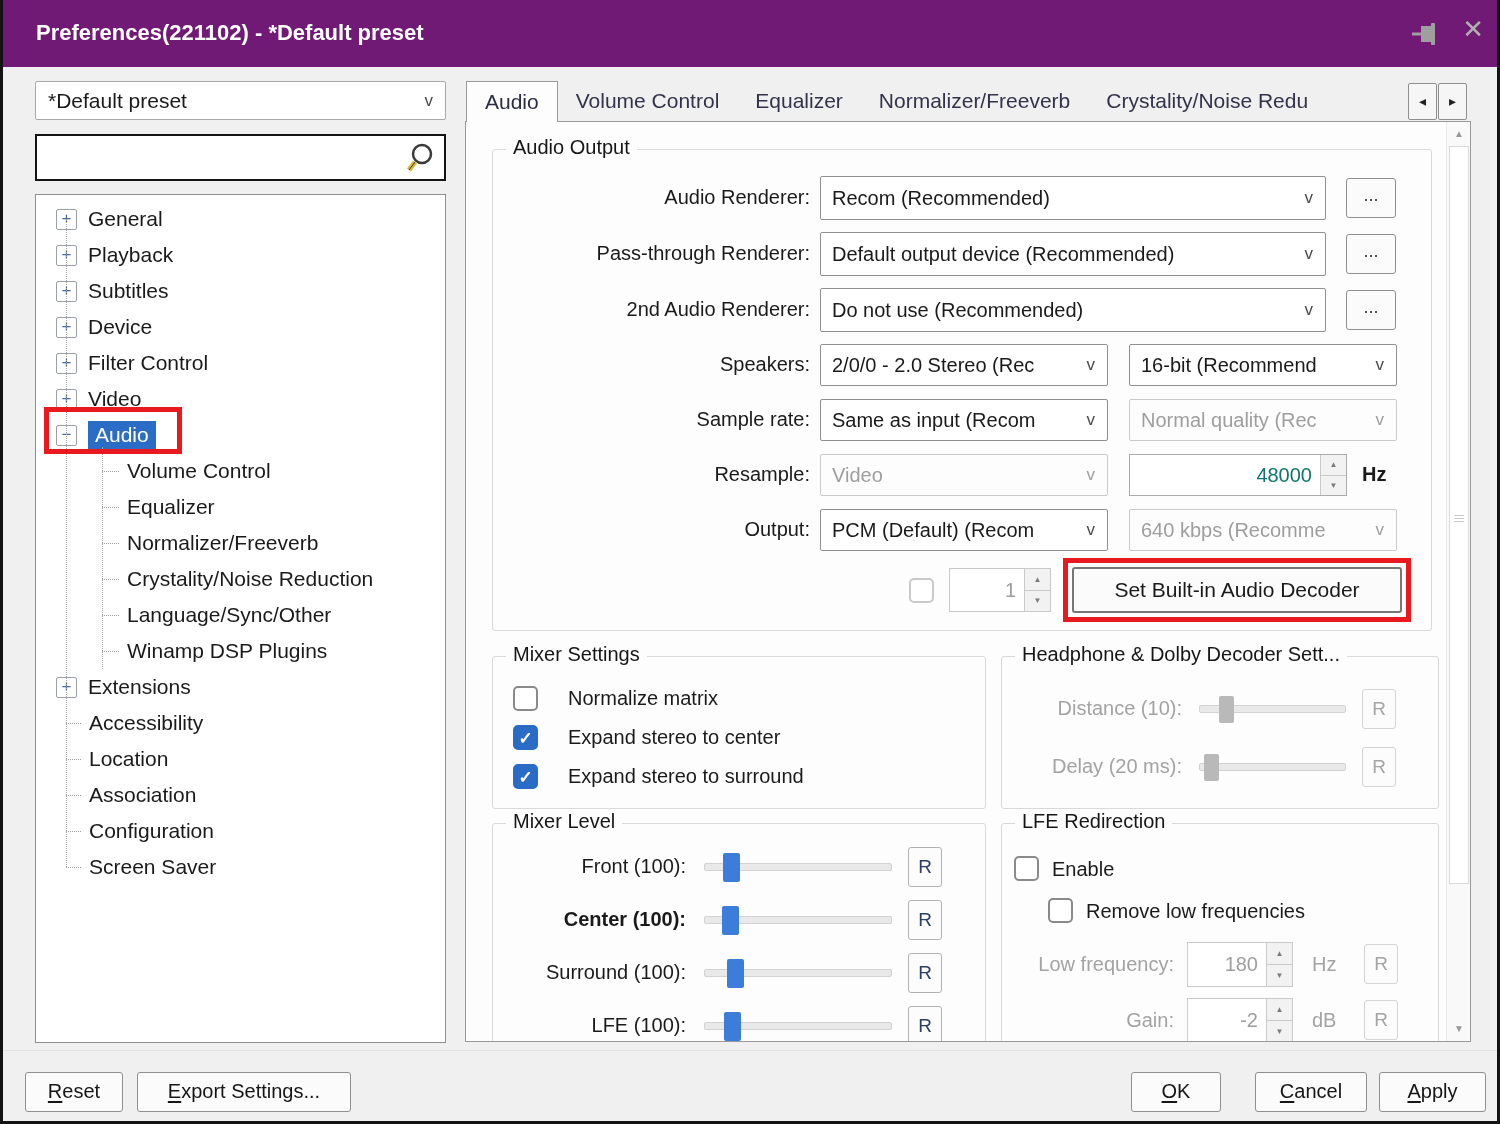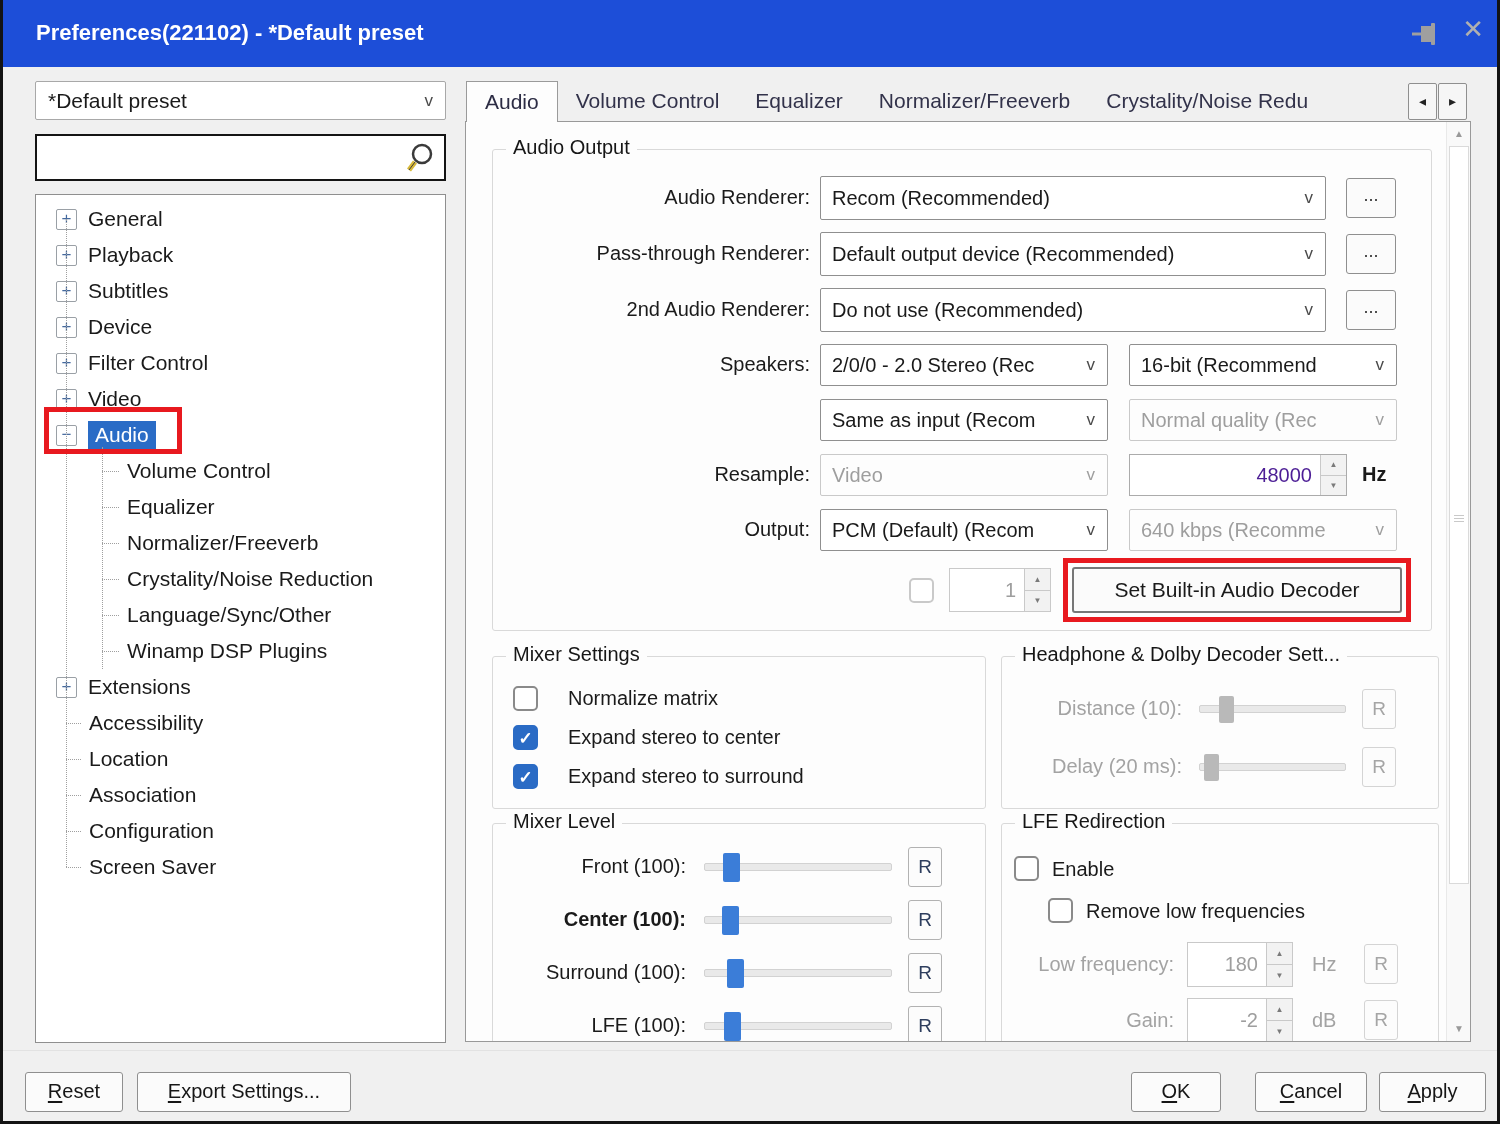--- a/index.html
+++ b/index.html
@@ -1,20 +1,20 @@
 <!DOCTYPE html>
 <html><head>
 <meta charset="utf-8">
 <style>
   * { margin:0; padding:0; box-sizing:border-box; }
   body { background:#444; font-family:"Liberation Sans", sans-serif; }
   .win { position:relative; width:1500px; height:1124px; background:#f0f0f0;
          border:3px solid #131313; border-top:none; overflow:hidden; color:#1a1a1a; }
   
-  .titlebar { position:absolute; left:-3px; top:0; width:1500px; height:67px; background:#1d4ed8;padding-left:28px; }
+  .titlebar { position:absolute; left:-3px; top:0; width:1500px; height:67px; background:#701a75;padding-left:28px; }
   .title { position:absolute; left:36px; top:20px; font-size:22px; font-weight:bold; color:#fff; }
   .pinbtn { position:absolute; right:60px; top:20px; width:30px; height:28px; cursor:pointer; }
   .closebtn { position:absolute; right:16px; top:14px; font-size:26px; color:#b0b0b0; cursor:pointer; }
   
   .combo-preset { position:absolute; left:32px; top:81px; width:411px; height:39px;
                   background:#fff; border:1px solid #a8a8a8; border-radius:2px; }
   .combo-preset .val { position:absolute; left:12px; top:7px; font-size:21px; }
   .chev { position:absolute; right:12px; top:50%; transform:translateY(-50%); font-size:17px; color:#4a4a4a; }
   .searchbox { position:absolute; left:32px; top:134px; width:411px; height:47px;
                background:#fff; border:2px solid #141414; }
@@ -49,21 +49,21 @@
   .dis { color:#a3a3a3 !important; }
   .combo { position:absolute; background:#fff; border:1px solid #8f8f8f; border-radius:2px; cursor:pointer; }
   .combo .cval { position:absolute; left:11px; right:32px; top:50%; transform:translateY(-50%);
                  font-size:20px; white-space:nowrap; overflow:hidden; }
   .combo.disc { border-color:#c9c9c9; background:#fdfdfd; }
   .combo.disc .cval, .combo.disc .chev { color:#9e9e9e; }
   .morebtn { position:absolute; width:50px; height:40px; background:#fbfbfb; border:1px solid #8f8f8f;
              border-radius:3px; font-size:18px; text-align:center; line-height:32px; color:#333; cursor:pointer; }
   .spin { position:absolute; border:1px solid #ababab; background:#fff; display:flex; }
   .spin.diss { border-color:#c9c9c9; }
-  .sval { flex:1; font-size:20px; color:#4c1d95; text-align:right; padding-right:8px; align-self:center; }
+  .sval { flex:1; font-size:20px; color:#0f766e; text-align:right; padding-right:8px; align-self:center; }
   .spin.diss .sval { color:#9e9e9e; }
   .arr { width:26px; border-left:1px solid #c9c9c9; display:flex; flex-direction:column; }
   .arr div { flex:1; font-size:8px; color:#7a7a7a; text-align:center; background:#f2f2f2; display:flex; align-items:center; justify-content:center; cursor:pointer; }
   .arr div:first-child { border-bottom:1px solid #c9c9c9; }
   .unit { position:absolute; font-size:20px; }
   .unit.b { font-weight:bold; }
   .setbtn { position:absolute; left:606px; top:445px; width:330px; height:46px; background:#fbfbfb;
             border:2px solid #777; border-radius:3px; font-size:21px; text-align:center; line-height:41px; cursor:pointer; }
   .cb { width:25px; height:25px; border:2px solid #8a8a8a; border-radius:5px; background:#fff;
         flex:0 0 auto; text-align:center; cursor:pointer; }
@@ -245,20 +245,21 @@
     <span class="flabel" style="left:30px; top:231px; width:314px;">Speakers:</span>
     <div class="combo" style="left:354px; top:222px; width:288px; height:42px;">
       <span class="cval">2/0/0 - 2.0 Stereo (Rec</span>
       <span class="chev">v</span>
     </div>
     <div class="combo" style="left:663px; top:222px; width:268px; height:42px;">
       <span class="cval">16-bit (Recommend</span>
       <span class="chev">v</span>
     </div>
 
+    <span class="flabel" style="left:30px; top:286px; width:314px;">Sample rate:</span>
     <div class="combo" style="left:354px; top:277px; width:288px; height:42px;">
       <span class="cval">Same as input (Recom</span>
       <span class="chev">v</span>
     </div>
     <div class="combo disc" style="left:663px; top:277px; width:268px; height:42px;">
       <span class="cval">Normal quality (Rec</span>
       <span class="chev">v</span>
     </div>
 
     <span class="flabel" style="left:30px; top:341px; width:314px;">Resample:</span>

